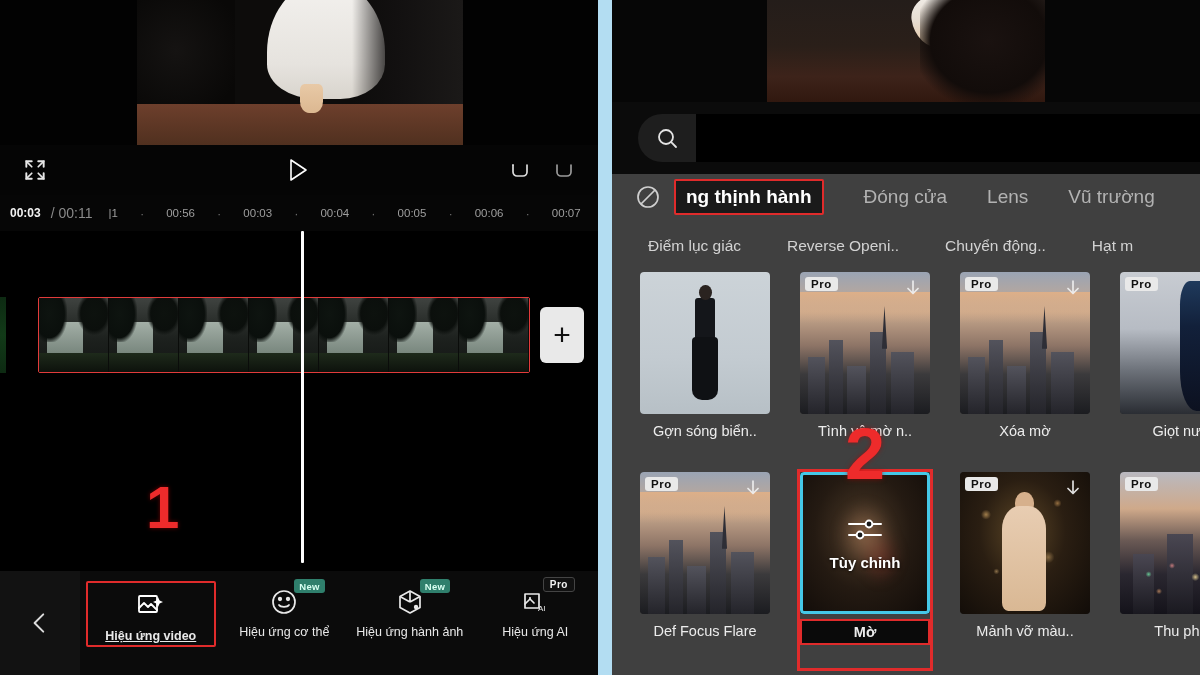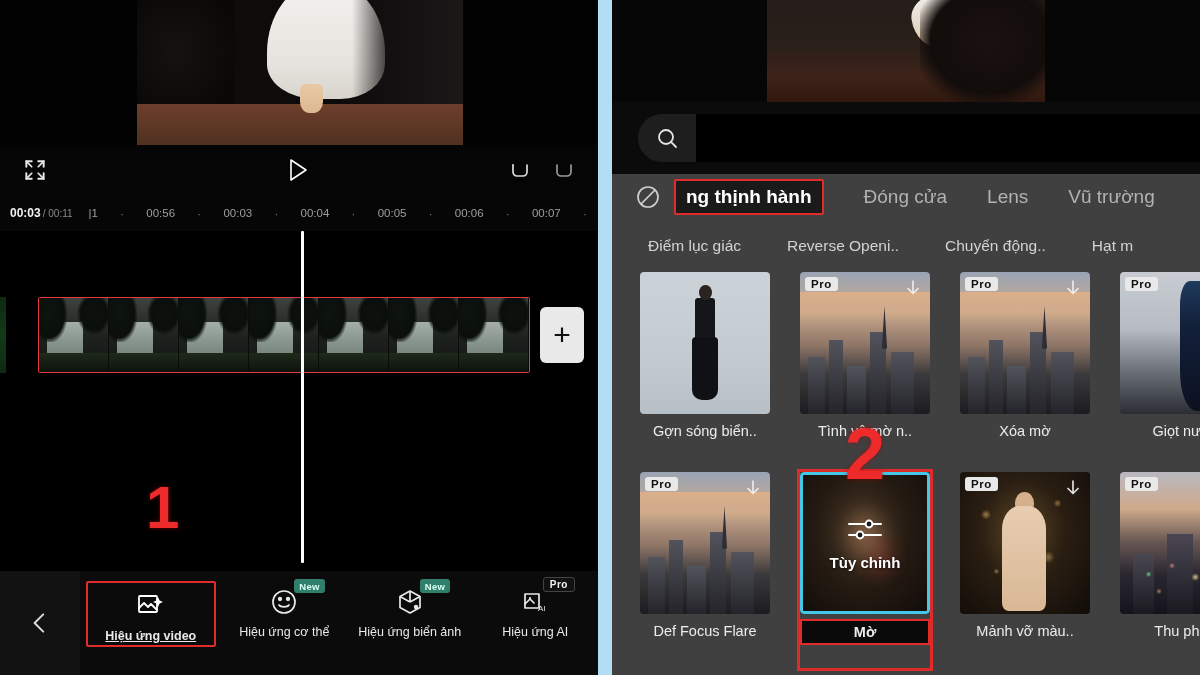--- a/index.html
+++ b/index.html
@@ -60,21 +60,21 @@
   .pb-play { left: 286px; width:24px; height:26px; }
   .pb-undo { right: 66px; width:24px; height:24px; }
   .pb-redo { right: 22px; width:24px; height:24px; }
 
   .ruler {
     position:absolute; left:0; top:195px; width:598px; height:36px;
     background:#060606; color:#9a9a9a; font-size:11.5px;
     display:flex; align-items:center; white-space:nowrap;
   }
   .ruler .cur { color:#f2f2f2; font-weight:700; margin-left:10px; font-size:12px; }
-  .ruler .tot { color:#8a8a8a; margin-left:2px; font-size:10px; }
+  .ruler .tot { color:#8a8a8a; margin-left:10px; font-size:14px; }
   .ruler .tick-dot { color:#6a6a6a; font-size:13px; }
   .ruler .tick-lbl { color:#9e9e9e; font-size:11.5px; }
   .ruler-items { display:flex; align-items:center; gap:0; }
   .ruler-items > span { display:inline-block; }
 
   .timeline {
     position:absolute; left:0; top:231px; width:598px; height:340px;
     background:#000;
   }
   .playhead {
@@ -527,21 +527,21 @@
 
         <div class="tool">
           <div class="badge-new">New</div>
           <div class="ticon">
             <svg viewBox="0 0 30 30" width="30" height="30" fill="none" stroke="#e9e9e9" stroke-width="1.7" stroke-linejoin="round">
               <path d="M15 4 L25 9.5 V20.5 L15 26 L5 20.5 V9.5 Z"></path>
               <path d="M15 4 V15 M15 15 L25 9.5 M15 15 L5 9.5"></path>
               <circle cx="21" cy="20" r="2.2" fill="#e9e9e9" stroke="none"></circle>
             </svg>
           </div>
-          <div class="tlabel">Hiệu ứng biển ảnh</div>
+          <div class="tlabel">Hiệu ứng hành ảnh</div>
         </div>
 
         <div class="tool">
           <div class="badge-pro-tool">Pro</div>
           <div class="ticon">
             <svg viewBox="0 0 30 30" width="30" height="30" fill="none" stroke="#e9e9e9" stroke-width="1.7" stroke-linecap="round" stroke-linejoin="round">
               <path d="M5 7h14v14H5z"></path>
               <path d="M5 17l5-5 4 4"></path>
               <circle cx="10" cy="11" r="1.1" fill="#e9e9e9" stroke="none"></circle>
               <text x="18" y="24" font-size="8" fill="#e9e9e9" stroke="none" font-family="Liberation Sans">AI</text>

